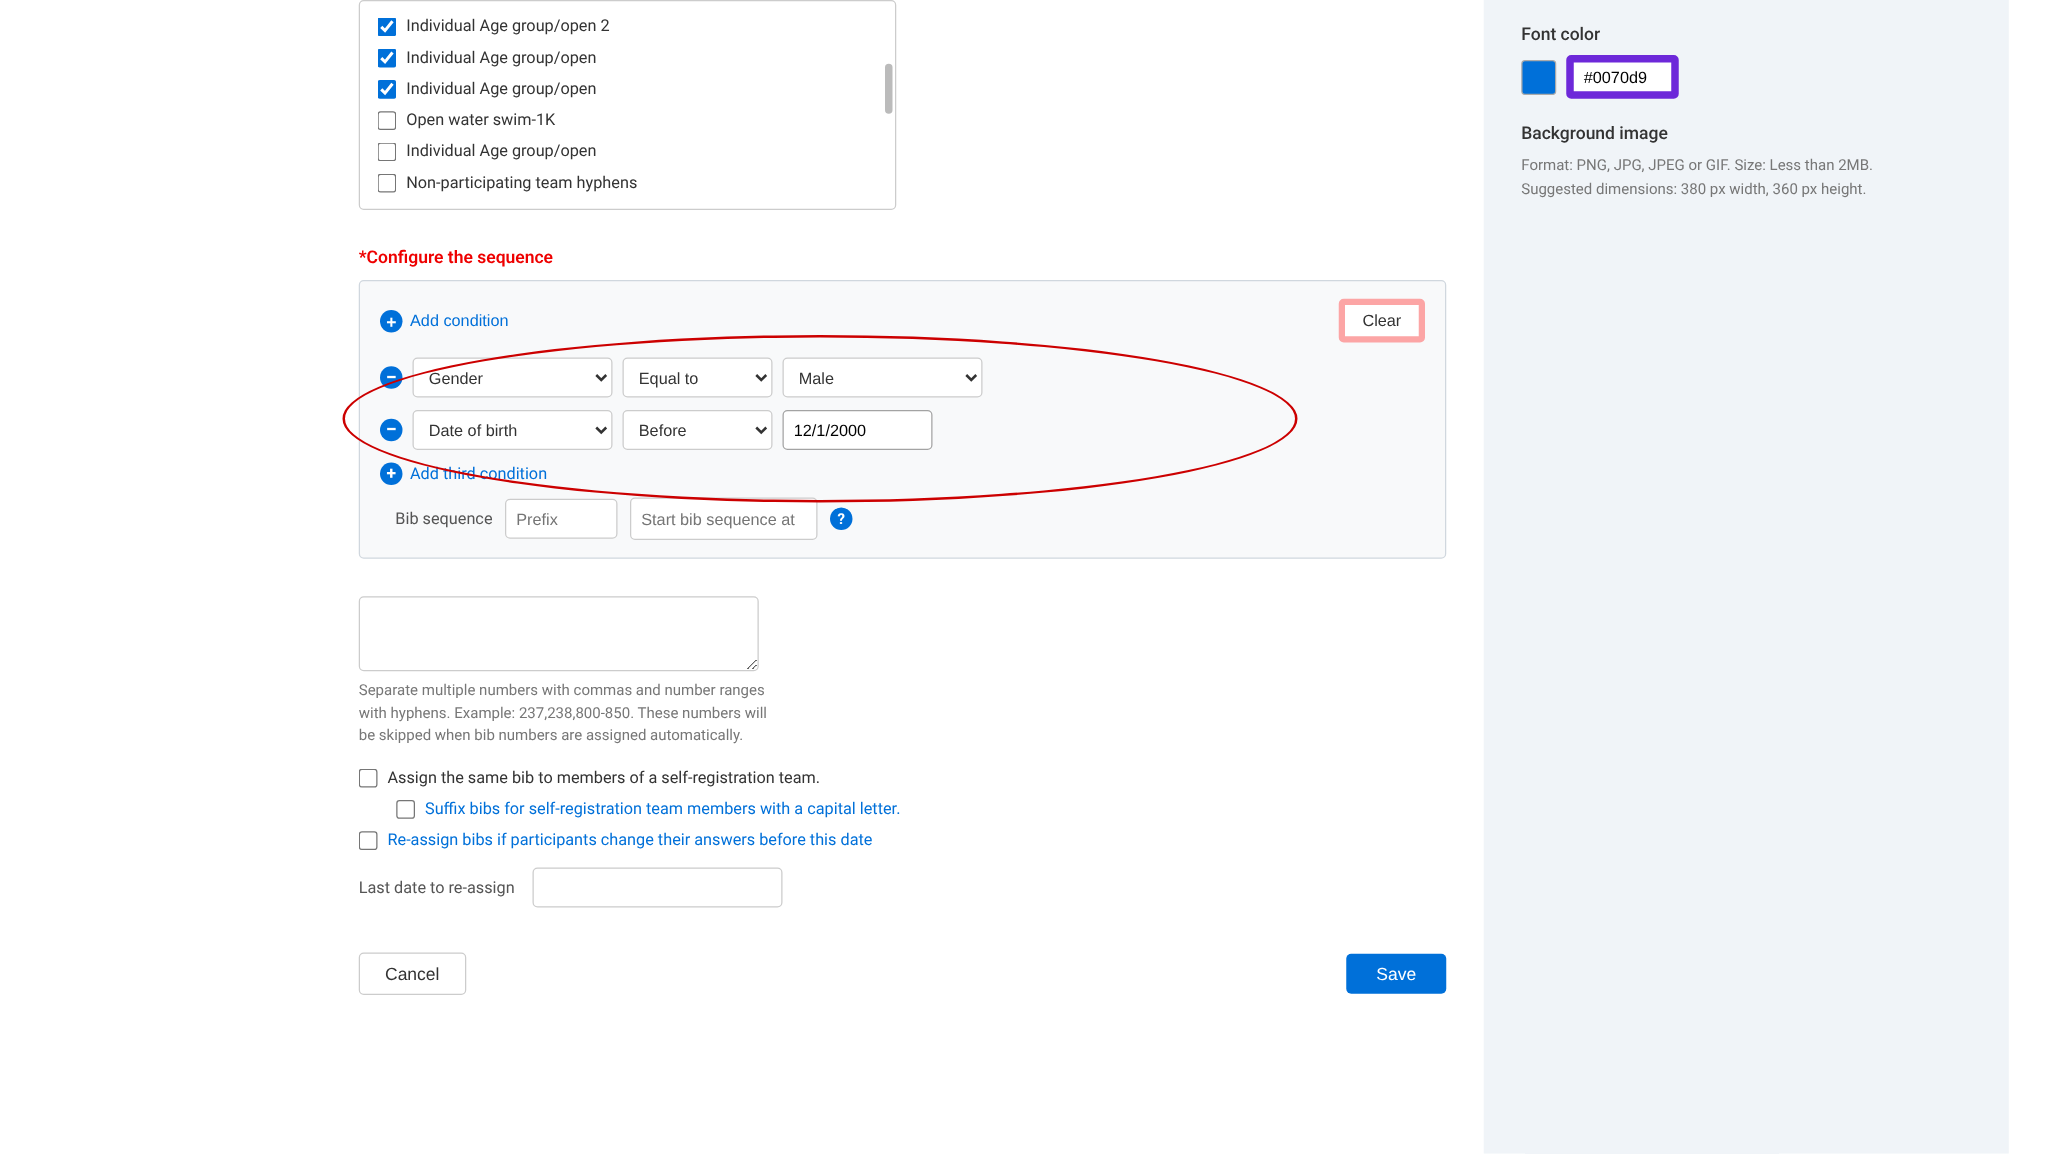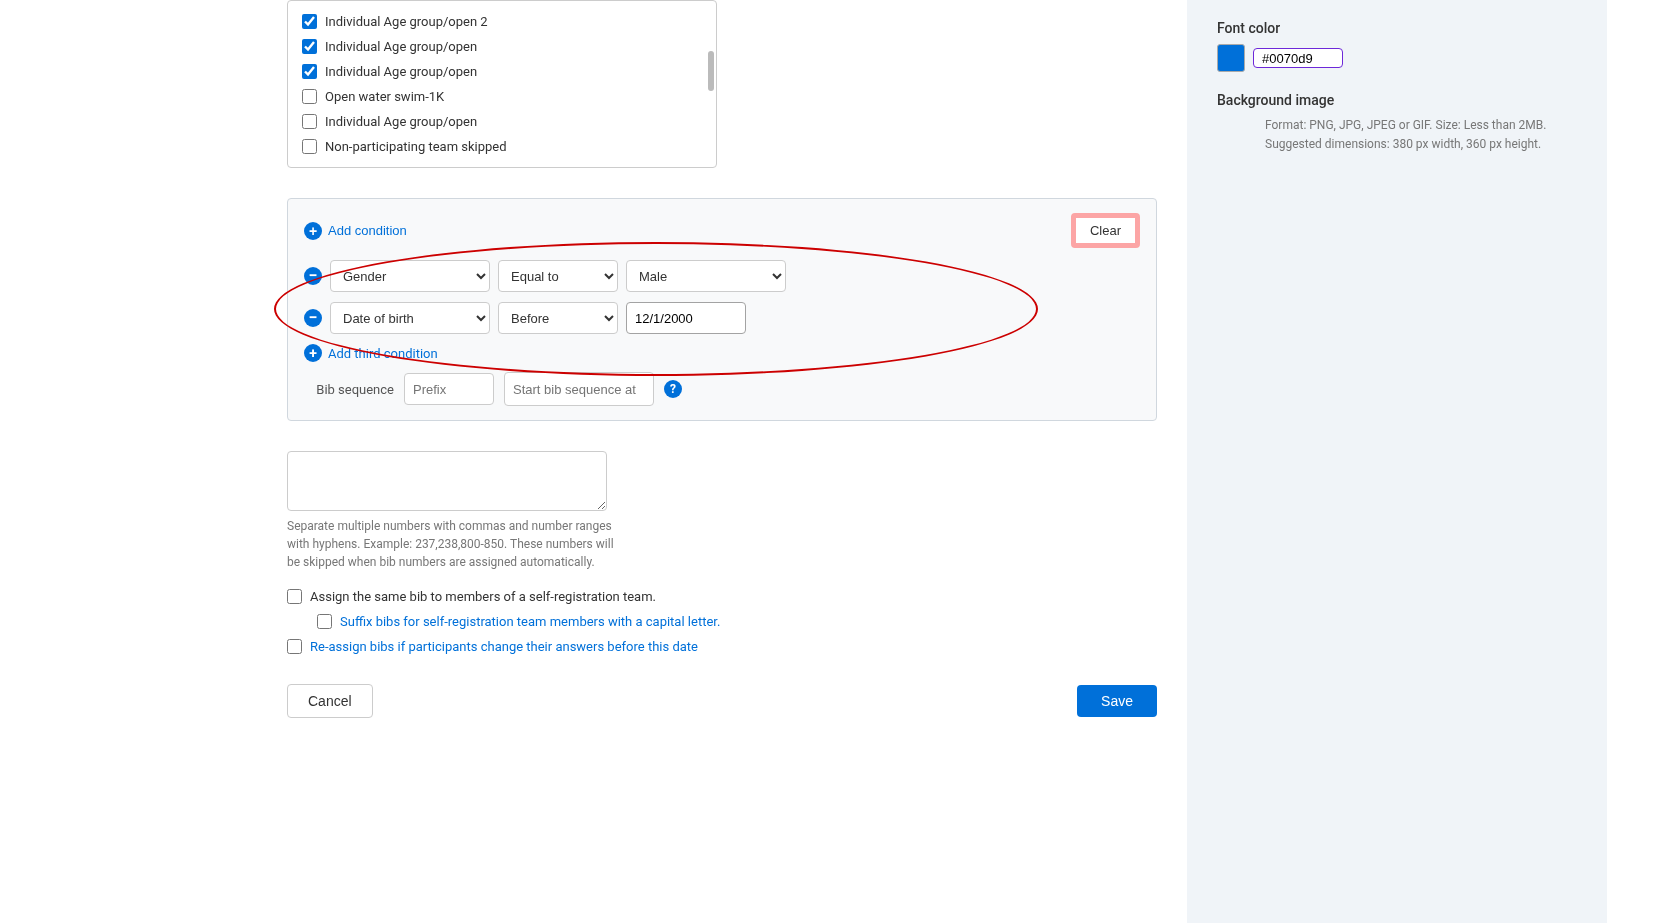--- a/index.html
+++ b/index.html
@@ -406,22 +406,22 @@
 
     .color-swatch {
       width: 28px;
       height: 28px;
       background: #0070d9;
       border: 1px solid #aaa;
       border-radius: 3px;
     }
 
     .color-input {
-      height: 20px;
-      border: 1px solid #6d28d9;
+      height: 35px;
+      border: 6px solid #6d28d9;
       border-radius: 4px;
       padding: 0 8px;
       font-size: 13px;
       width: 90px;
     }
 
     .bg-image-section {
       margin-top: 10px;
     }
 
@@ -444,21 +444,20 @@
 
     .no-file-text {
       font-size: 13px;
       color: #888;
     }
 
     .file-hint {
       font-size: 12px;
       color: #777;
       line-height: 1.6;
-      margin-left: 48px;
     }
 
     .add-third-row {
       display: flex;
       align-items: center;
       gap: 6px;
       margin-bottom: 10px;
     }
   </style>
 </head>
@@ -484,27 +483,30 @@
       <div class="checkbox-item">
         <input type="checkbox" style="">
         <label>Open water swim-1K</label>
       </div>
       <div class="checkbox-item">
         <input type="checkbox" style="">
         <label>Individual Age group/open</label>
       </div>
       <div class="checkbox-item">
         <input type="checkbox" style="">
-        <label>Non-participating team skipped</label>
+        <label>Non-participating team hyphens</label>
       </div>
 
       <div style="position:absolute;right:2px;top:30%;width:6px;height:40px;background:#bbb;border-radius:3px;"></div>
     </div>
 
     <div class="configure-section">
+      <div class="section-title">
+        <span>*</span><span>Configure the sequence</span>
+      </div>
 
       <div class="condition-box">
         <div class="condition-header">
           <button class="add-condition-btn">
             <span class="plus-icon">+</span>
             <span>Add condition</span>
           </button>
           <button class="clear-btn">Clear</button>
         </div>
 
@@ -573,20 +575,24 @@
         <label>Assign the same bib to members of a self-registration team.</label>
       </div>
       <div class="sub-option-row">
         <input type="checkbox" style="">
         <label style="color:#0070d9;">Suffix bibs for self-registration team members with a capital letter.</label>
       </div>
       <div class="reassign-row">
         <input type="checkbox" style="">
         <label style="color:#0070d9;">Re-assign bibs if participants change their answers before this date</label>
       </div>
+      <div class="last-date-row">
+        <span class="last-date-label">Last date to re-assign</span>
+        <input type="text" class="date-field" style="">
+      </div>
     </div>
 
     <div class="footer-bar">
       <button class="cancel-btn">Cancel</button>
       <button class="save-btn">Save</button>
     </div>
 
   </div>
 
   <div class="right-panel">

